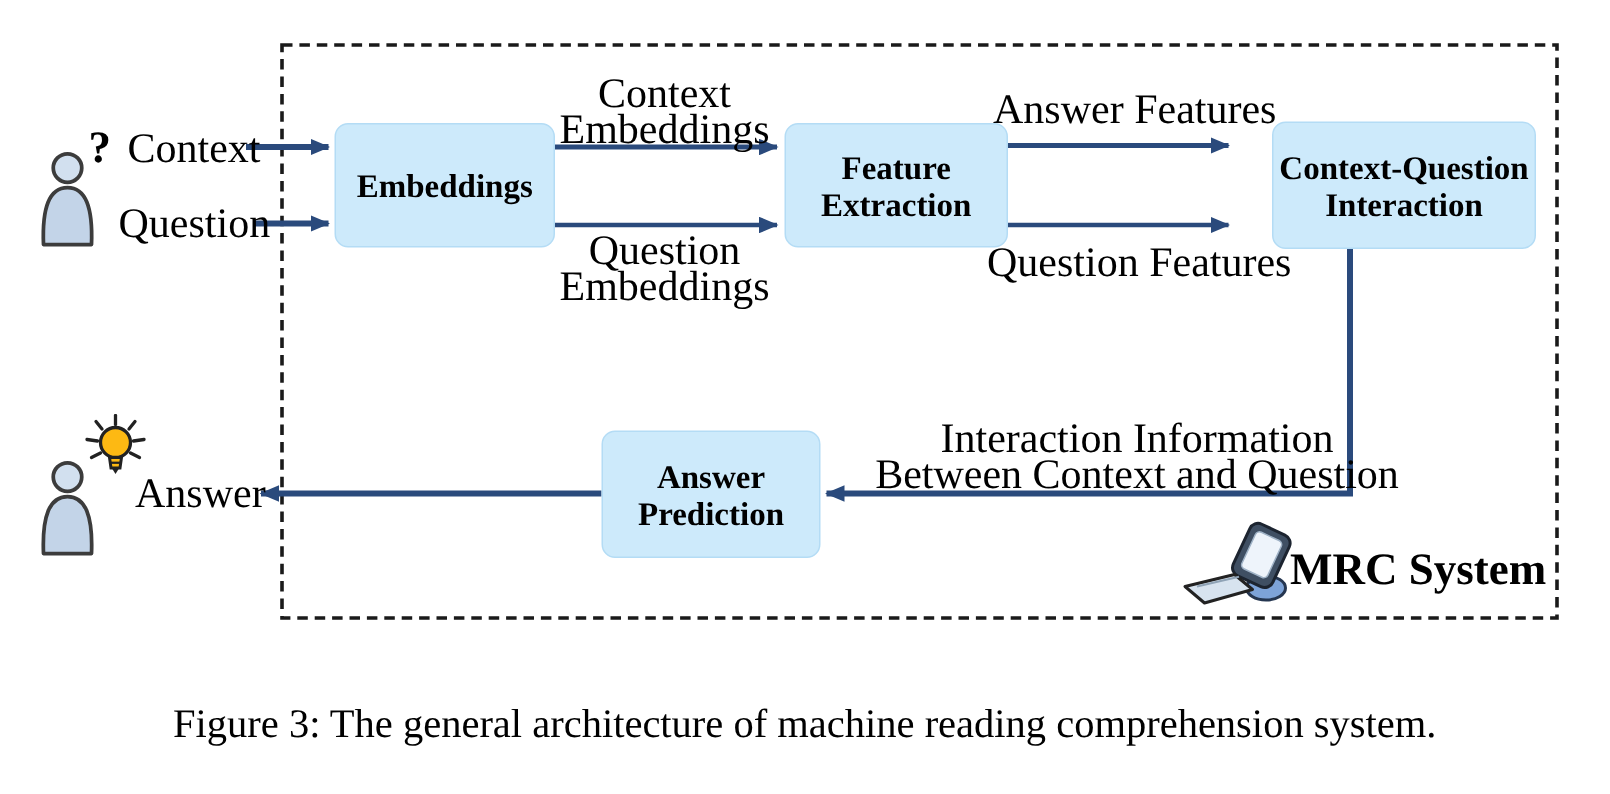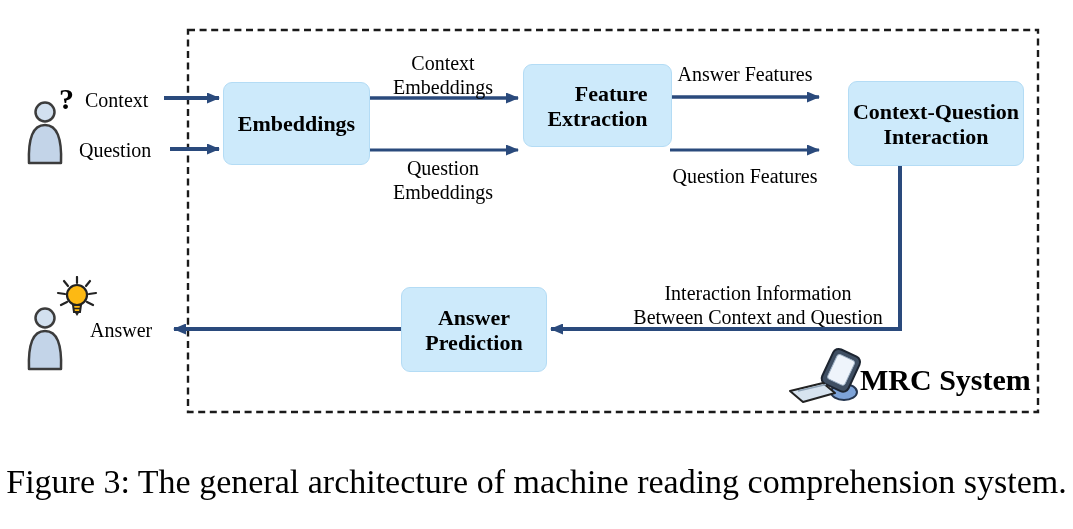--- a/index.html
+++ b/index.html
@@ -8,25 +8,25 @@
   .layer{position:absolute;left:0;top:0;width:1073px;height:529px;}
   .module{
     position:absolute;
     background:#cdeafb;
     border:1px solid #b4dcf5;
     border-radius:9px;
     display:flex;align-items:center;justify-content:center;
     text-align:center;font-weight:bold;font-size:22px;line-height:25px;
     white-space:pre-line;
   }
-  .lbl{position:absolute;font-size:20px;line-height:24px;white-space:pre-line;}
+  .lbl{position:absolute;font-size:28px;line-height:24px;white-space:pre-line;}
   .lbl.c{text-align:center;}
   .qmark{position:absolute;font-size:30px;font-weight:bold;line-height:30px;}
   .sysname{position:absolute;font-size:30px;font-weight:bold;line-height:35px;white-space:nowrap;text-align:right;}
-  .caption{position:absolute;left:0;top:466px;width:1073px;text-align:center;font-size:34px;line-height:32px;}
+  .caption{position:absolute;left:0;top:466px;width:1073px;text-align:center;font-size:27px;line-height:32px;}
   .icon{position:absolute;}
 </style>
 </head>
 <body>
 
 <div class="canvas">
 
   <svg class="layer" viewBox="0 0 1073 529">
     <defs>
       <marker id="ah" markerUnits="userSpaceOnUse" markerWidth="13" markerHeight="11" refX="12" refY="5.5" orient="auto">
@@ -44,21 +44,21 @@
 
     <line x1="670" y1="97" x2="819" y2="97" stroke="#2a4a7c" stroke-width="3.4" marker-end="url(#ah)"></line>
     <line x1="670" y1="150" x2="819" y2="150" stroke="#2a4a7c" stroke-width="3" marker-end="url(#ah)"></line>
 
     <polyline points="900,164 900,329 551,329" fill="none" stroke="#2a4a7c" stroke-width="4" marker-end="url(#ah)"></polyline>
 
     <line x1="401" y1="329" x2="174" y2="329" stroke="#2a4a7c" stroke-width="4" marker-end="url(#ah)"></line>
   </svg>
 
   <div class="module" style="left:223px;top:82px;width:145px;height:81px;">Embeddings</div>
-  <div class="module" style="left:523px;top:64px;width:147px;height:81px;text-align:right;">Feature
+  <div class="module" style="left:523px;top:82px;width:147px;height:81px;">Feature
 Extraction</div>
   <div class="module" style="left:848px;top:81px;width:174px;height:83px;">Context-Question
 Interaction</div>
   <div class="module" style="left:401px;top:287px;width:144px;height:83px;">Answer
 Prediction</div>
 
   <div class="qmark" style="left:59px;top:84px;">?</div>
   <div class="lbl" style="left:85px;top:88px;">Context</div>
   <div class="lbl" style="left:79px;top:138px;">Question</div>
   <div class="lbl" style="left:90px;top:318px;">Answer</div>

